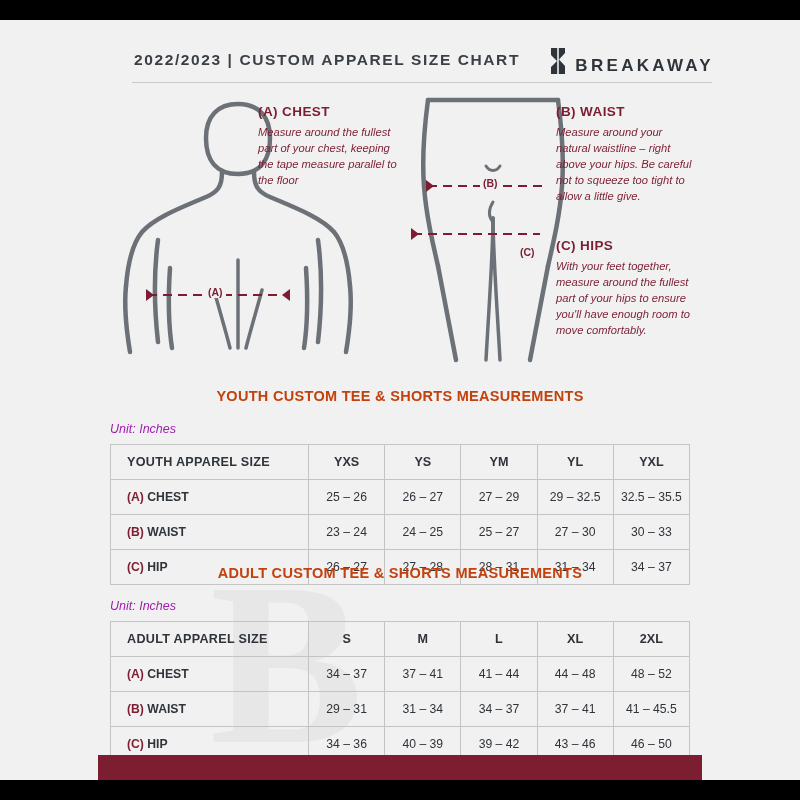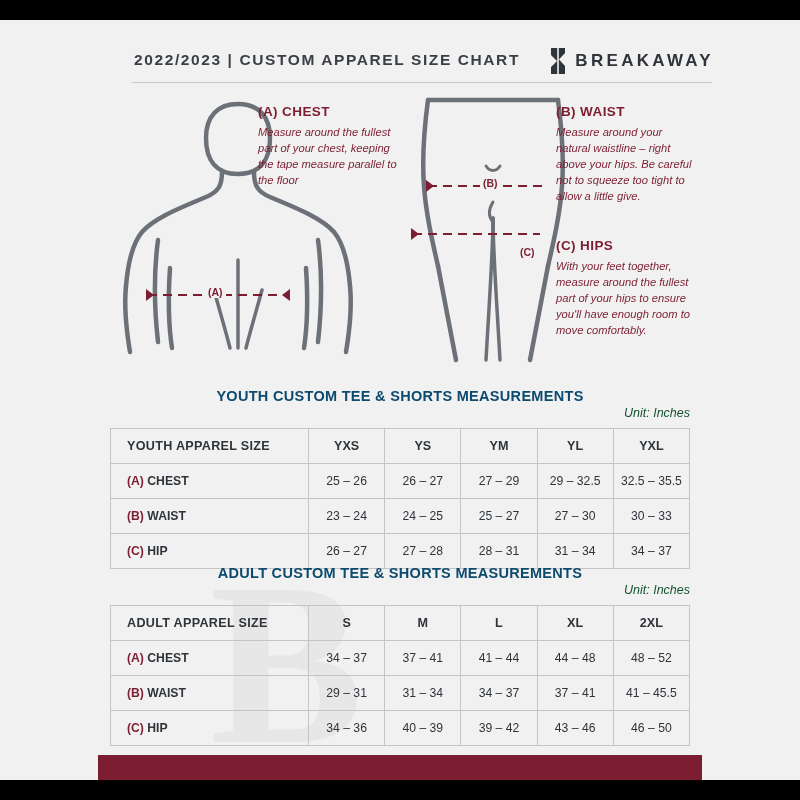--- a/index.html
+++ b/index.html
@@ -60,21 +60,21 @@
     font-size: 15.5px;
     font-weight: bold;
     letter-spacing: 1.6px;
     color: #3a3f45;
   }
   .brand {
     position: absolute;
     right: 108px;
     top: 26px;
     display: flex;
-    align-items: center;
+    align-items: flex-end;
     gap: 4px;
   }
   .brand-mark {
     width: 26px;
     height: 30px;
     position: relative;
   }
   .brand-name {
     font-size: 17px;
     font-weight: bold;
@@ -140,29 +140,29 @@
     width: 580px;
     z-index: 3;
   }
   .sec-youth { top: 368px; }
   .sec-adult { top: 545px; }
 
   .sec-title {
     text-align: center;
     font-size: 14.5px;
     font-weight: bold;
-    color: #0c4a6e;
+    color: #c2410c;
     letter-spacing: 0.3px;
   }
   .sec-unit {
-    text-align: right;
+    text-align: left;
     font-size: 12.5px;
     font-style: italic;
-    color: #14532d;
-    margin-top: 2px;
+    color: #a21caf;
+    margin-top: 18px;
     margin-bottom: 8px;
   }
 
   table.size {
     border-collapse: collapse;
     width: 580px;
     table-layout: fixed;
   }
   table.size th, table.size td {
     border: 1px solid #c4c4c4;

